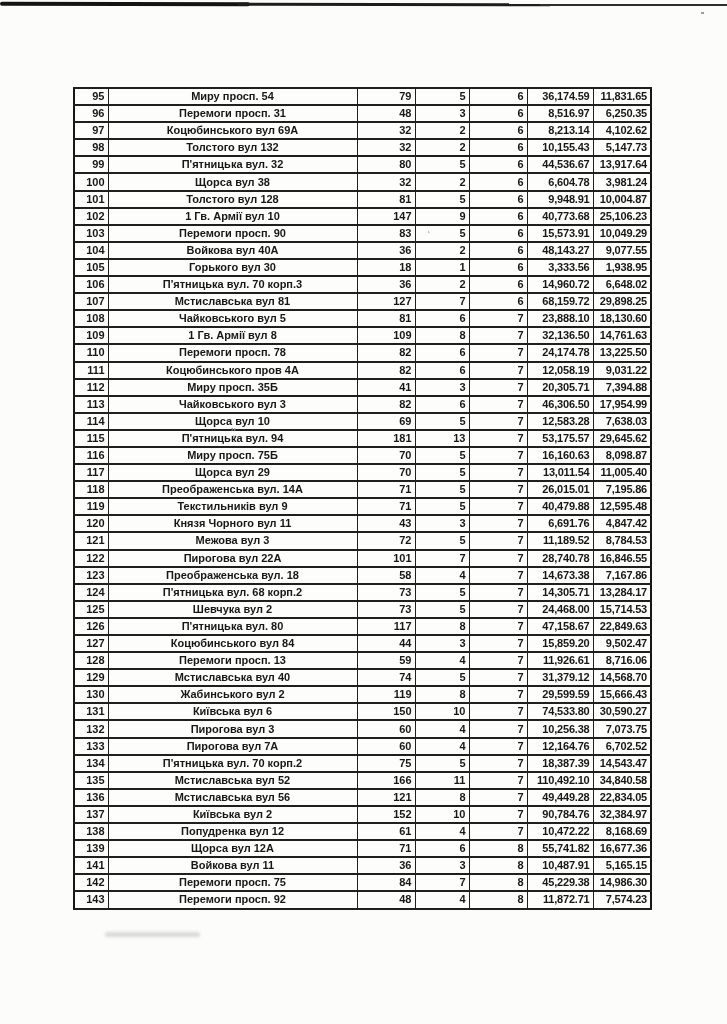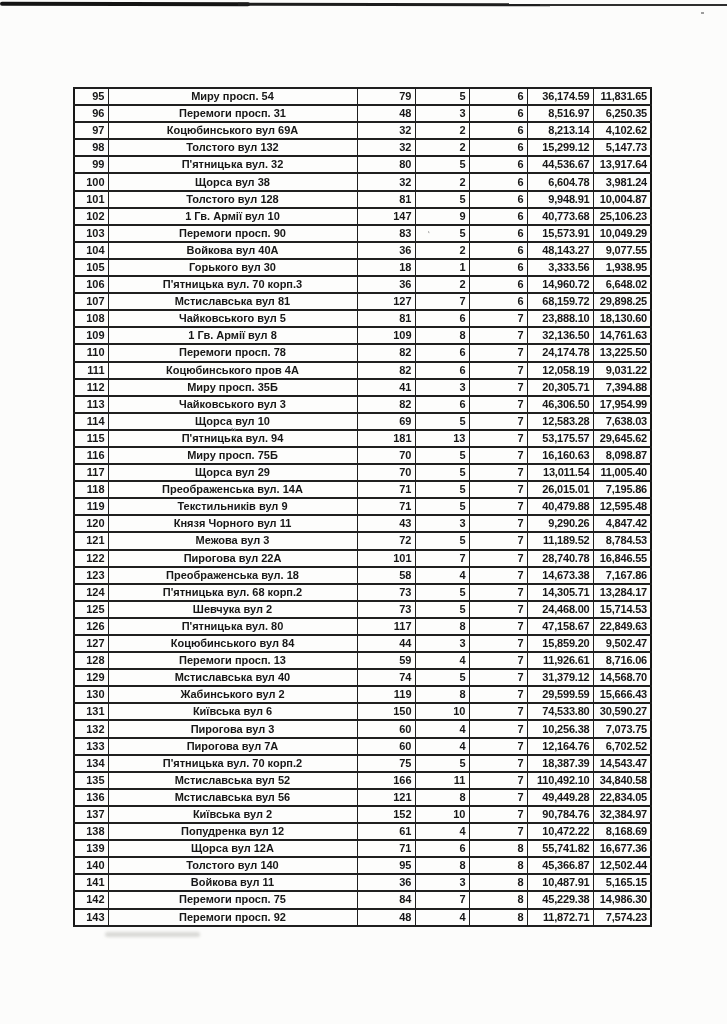--- a/index.html
+++ b/index.html
@@ -112,21 +112,21 @@
           <td class="c-v3">6</td>
           <td class="c-a1">8,213.14</td>
           <td class="c-a2">4,102.62</td>
         </tr>
         <tr>
           <td class="c-num">98</td>
           <td class="c-addr">Толстого вул 132</td>
           <td class="c-v1">32</td>
           <td class="c-v2">2</td>
           <td class="c-v3">6</td>
-          <td class="c-a1">15,299.12</td>
+          <td class="c-a1">10,155.43</td>
           <td class="c-a2">5,147.73</td>
         </tr>
         <tr>
           <td class="c-num">99</td>
           <td class="c-addr">П'ятницька вул. 32</td>
           <td class="c-v1">80</td>
           <td class="c-v2">5</td>
           <td class="c-v3">6</td>
           <td class="c-a1">44,536.67</td>
           <td class="c-a2">13,917.64</td>
@@ -310,21 +310,21 @@
           <td class="c-v3">7</td>
           <td class="c-a1">40,479.88</td>
           <td class="c-a2">12,595.48</td>
         </tr>
         <tr>
           <td class="c-num">120</td>
           <td class="c-addr">Князя Чорного вул 11</td>
           <td class="c-v1">43</td>
           <td class="c-v2">3</td>
           <td class="c-v3">7</td>
-          <td class="c-a1">9,290.26</td>
+          <td class="c-a1">6,691.76</td>
           <td class="c-a2">4,847.42</td>
         </tr>
         <tr>
           <td class="c-num">121</td>
           <td class="c-addr">Межова вул 3</td>
           <td class="c-v1">72</td>
           <td class="c-v2">5</td>
           <td class="c-v3">7</td>
           <td class="c-a1">11,189.52</td>
           <td class="c-a2">8,784.53</td>
@@ -485,29 +485,20 @@
         <tr>
           <td class="c-num">139</td>
           <td class="c-addr">Щорса вул 12А</td>
           <td class="c-v1">71</td>
           <td class="c-v2">6</td>
           <td class="c-v3">8</td>
           <td class="c-a1">55,741.82</td>
           <td class="c-a2">16,677.36</td>
         </tr>
         <tr>
-          <td class="c-num">140</td>
-          <td class="c-addr">Толстого вул 140</td>
-          <td class="c-v1">95</td>
-          <td class="c-v2">8</td>
-          <td class="c-v3">8</td>
-          <td class="c-a1">45,366.87</td>
-          <td class="c-a2">12,502.44</td>
-        </tr>
-        <tr>
           <td class="c-num">141</td>
           <td class="c-addr">Войкова вул 11</td>
           <td class="c-v1">36</td>
           <td class="c-v2">3</td>
           <td class="c-v3">8</td>
           <td class="c-a1">10,487.91</td>
           <td class="c-a2">5,165.15</td>
         </tr>
         <tr>
           <td class="c-num">142</td>

